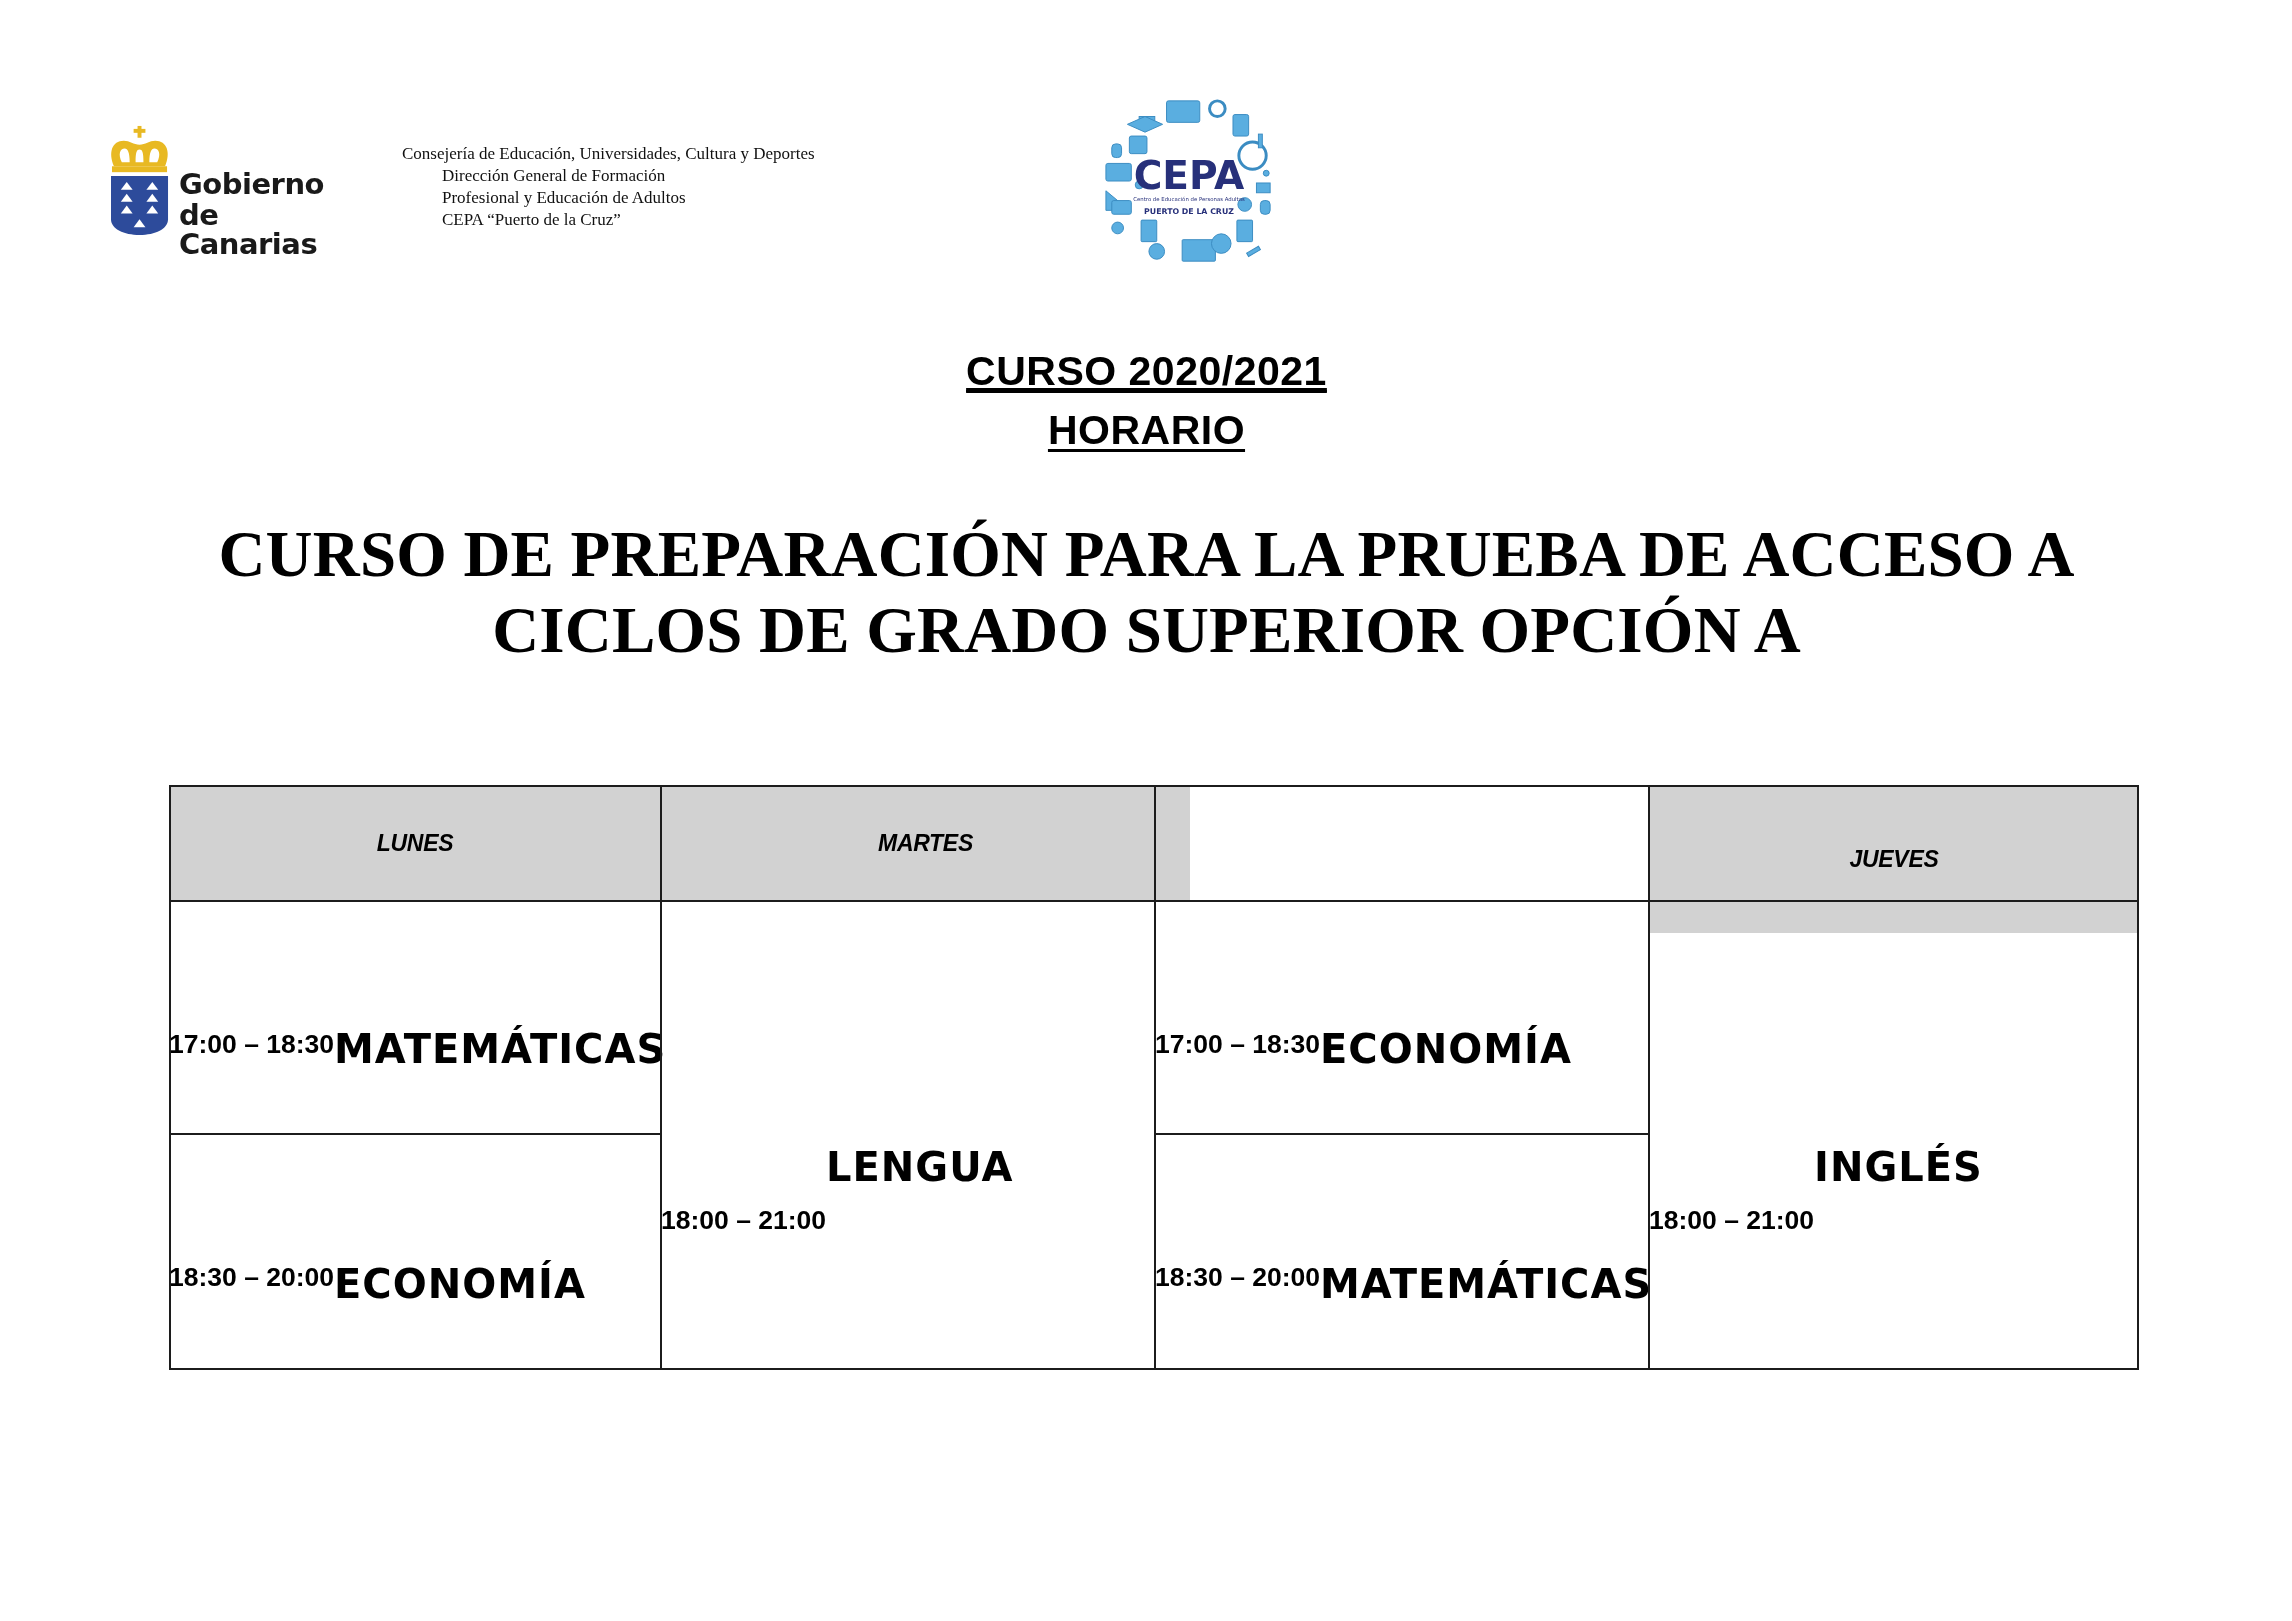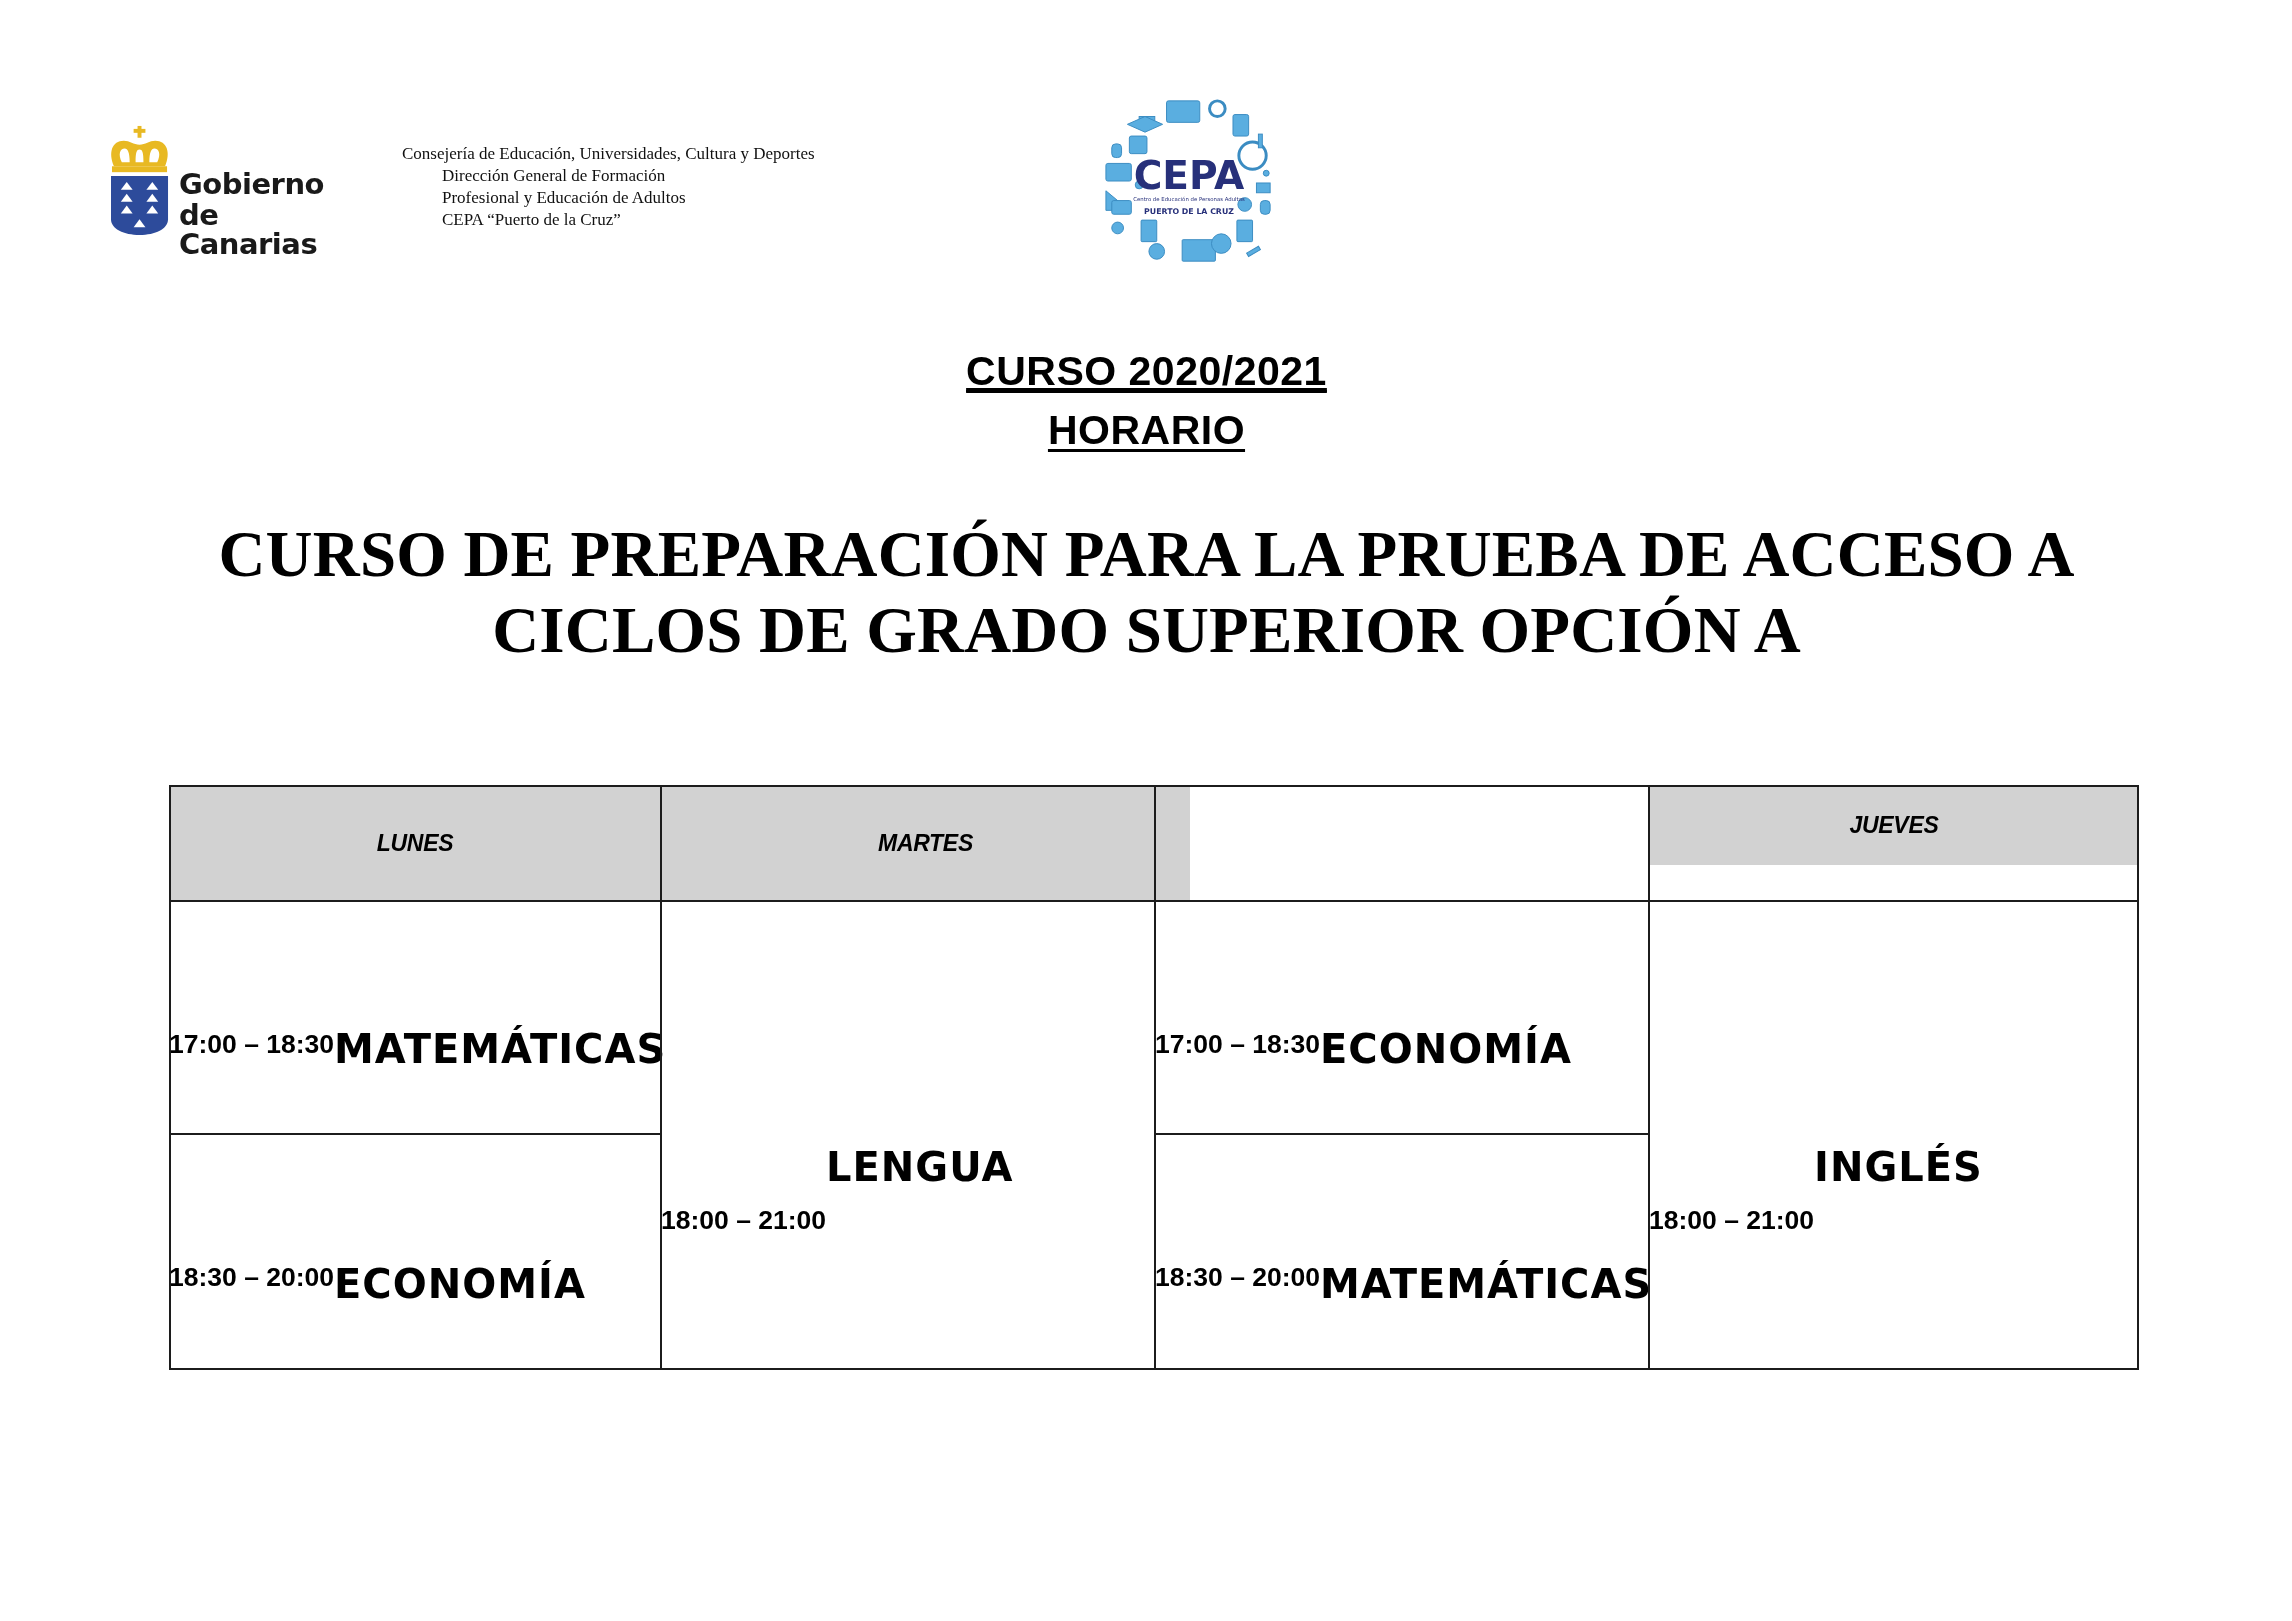--- a/index.html
+++ b/index.html
@@ -117,21 +117,21 @@
   <span>HORARIO</span>
 </div>
 
 <div id="title-1" class="abs title">CURSO DE PREPARACIÓN PARA LA PRUEBA DE ACCESO A</div>
 <div id="title-2" class="abs title">CICLOS DE GRADO SUPERIOR OPCIÓN A</div>
 
 <div id="schedule" class="abs">
 
   <div class="tcell head" style="left:0;top:0;width:492px;height:116px;">LUNES</div>
   <div class="tcell head" style="left:492px;top:0;width:529px;height:116px;">MARTES</div>
-  <div class="tcell head" style="left:1480px;top:0;width:490px;height:80px;text-align:center;">JUEVES</div>
+  <div class="tcell head" style="left:1480px;top:0;width:490px;height:148px;text-align:center;">JUEVES</div>
 
   <div class="tcell slot" style="left:0;top:116px;width:492px;height:233px;">
     <div class="time" style="margin-top:53px;">17:00 – 18:30</div>
     <div class="subject" style="margin-top:63px;">MATEMÁTICAS</div>
   </div>
 
   <div class="tcell slot" style="left:0;top:349px;width:492px;height:236px;">
     <div class="time" style="margin-top:51px;">18:30 – 20:00</div>
     <div class="subject" style="margin-top:63px;">ECONOMÍA</div>
   </div>

